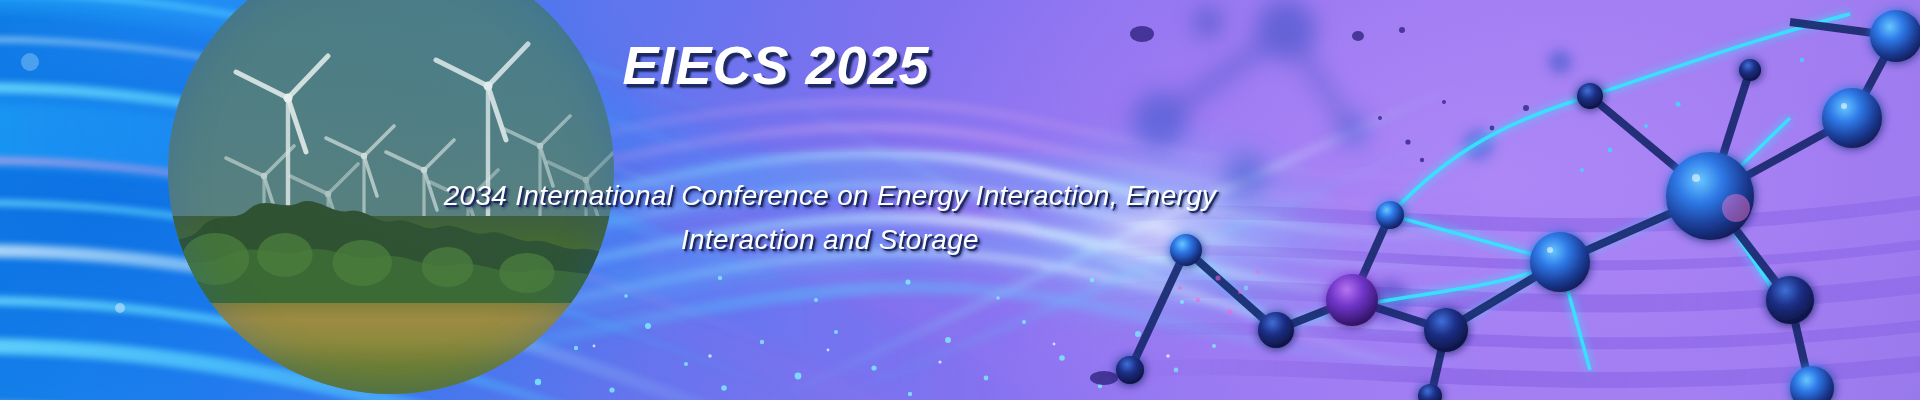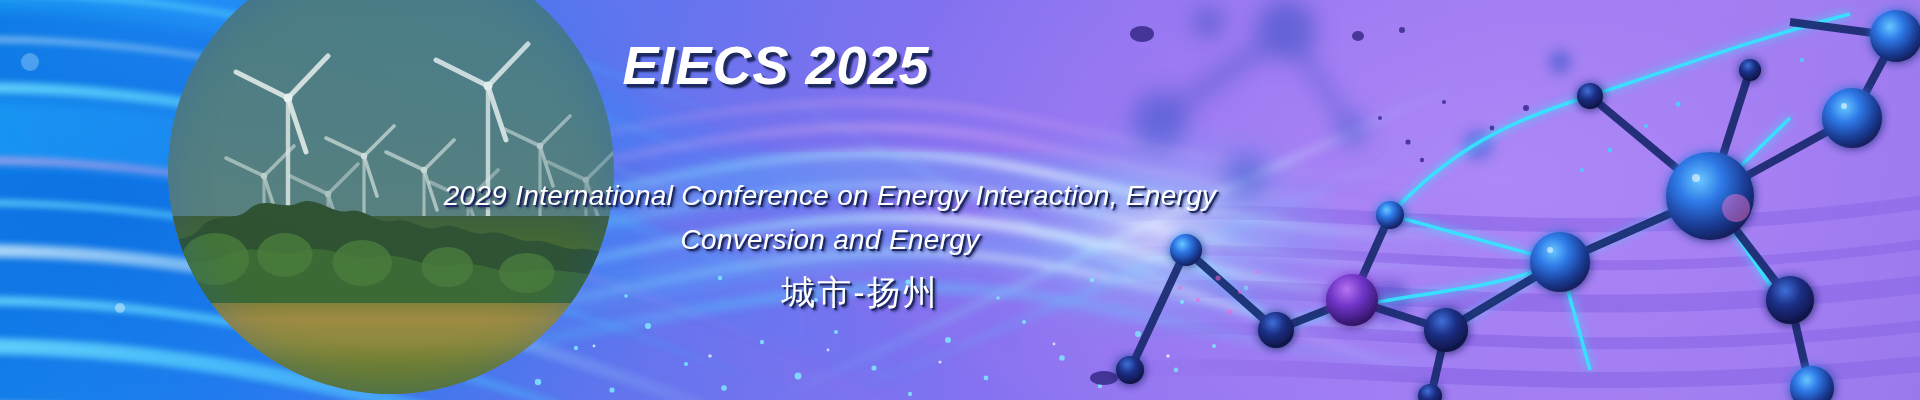--- a/index.html
+++ b/index.html
@@ -679,20 +679,19 @@
     </div>
 
     <div class="photo-tint"></div>
     <div class="photo-edge"></div>
   </div>
 
   <div class="text-layer">
     <div class="t title-acronym">EIECS 2025</div>
 
 
-    <div class="t subtitle-en1">2029 International Conference on Energy Interaction, Energy</div>
-
-    <div class="t subtitle-en2">Conversion and Energy</div>
-
-    <div class="t city-line">城市-扬州</div>
+    <div class="t subtitle-en1">2034 International Conference on Energy Interaction, Energy</div>
+
+    <div class="t subtitle-en2">Interaction and Storage</div>
+
   </div>
 
 </div>
 
 </body></html>

